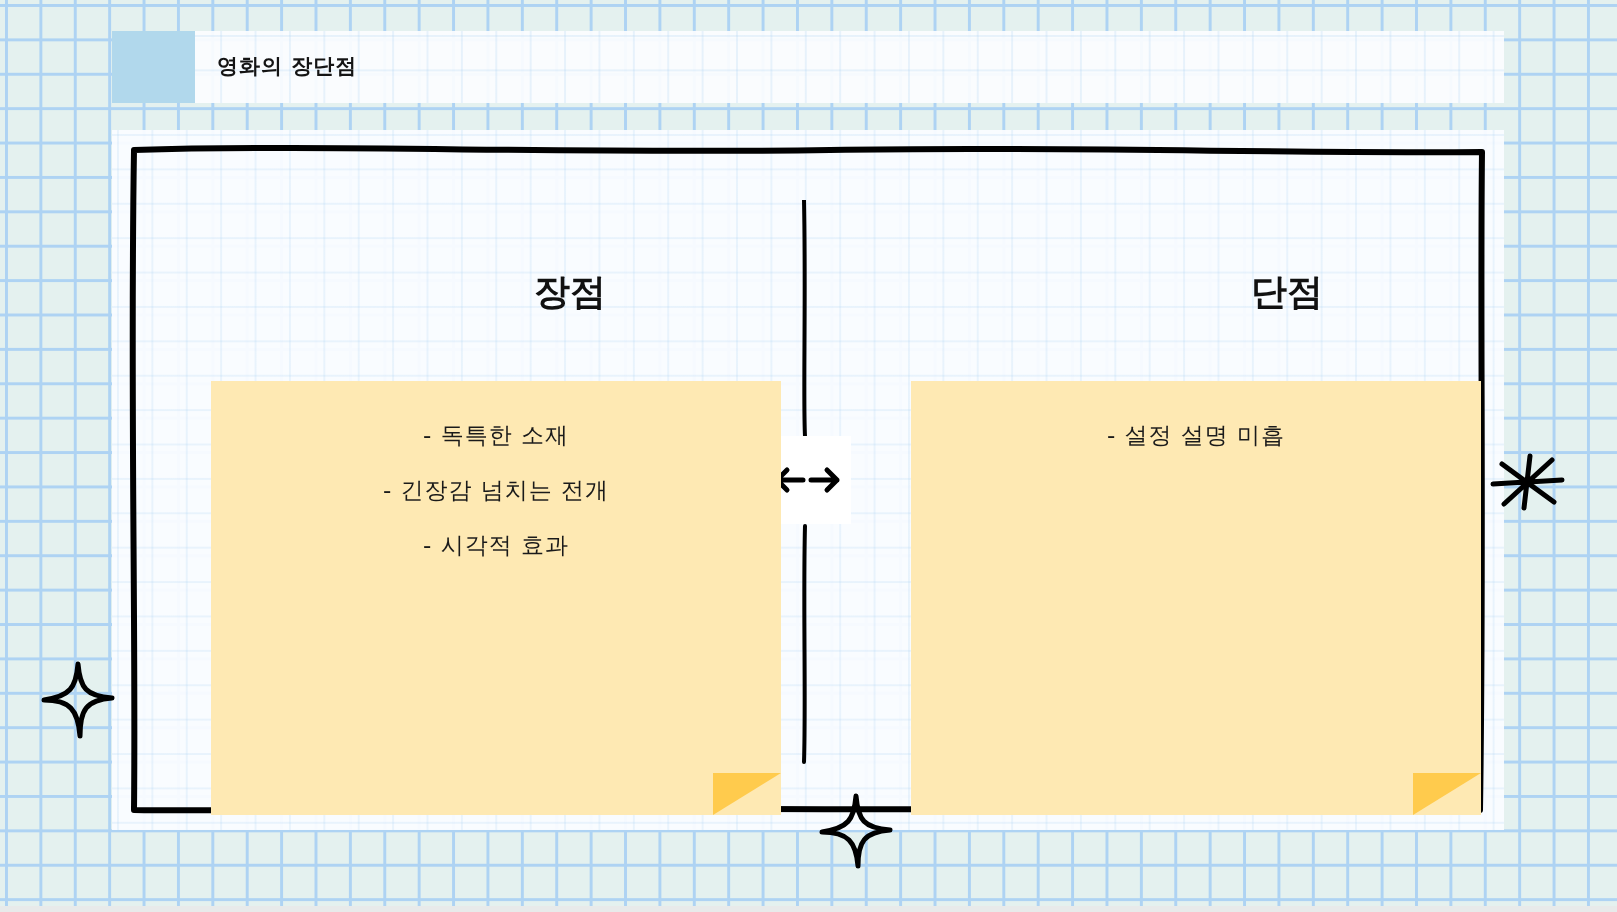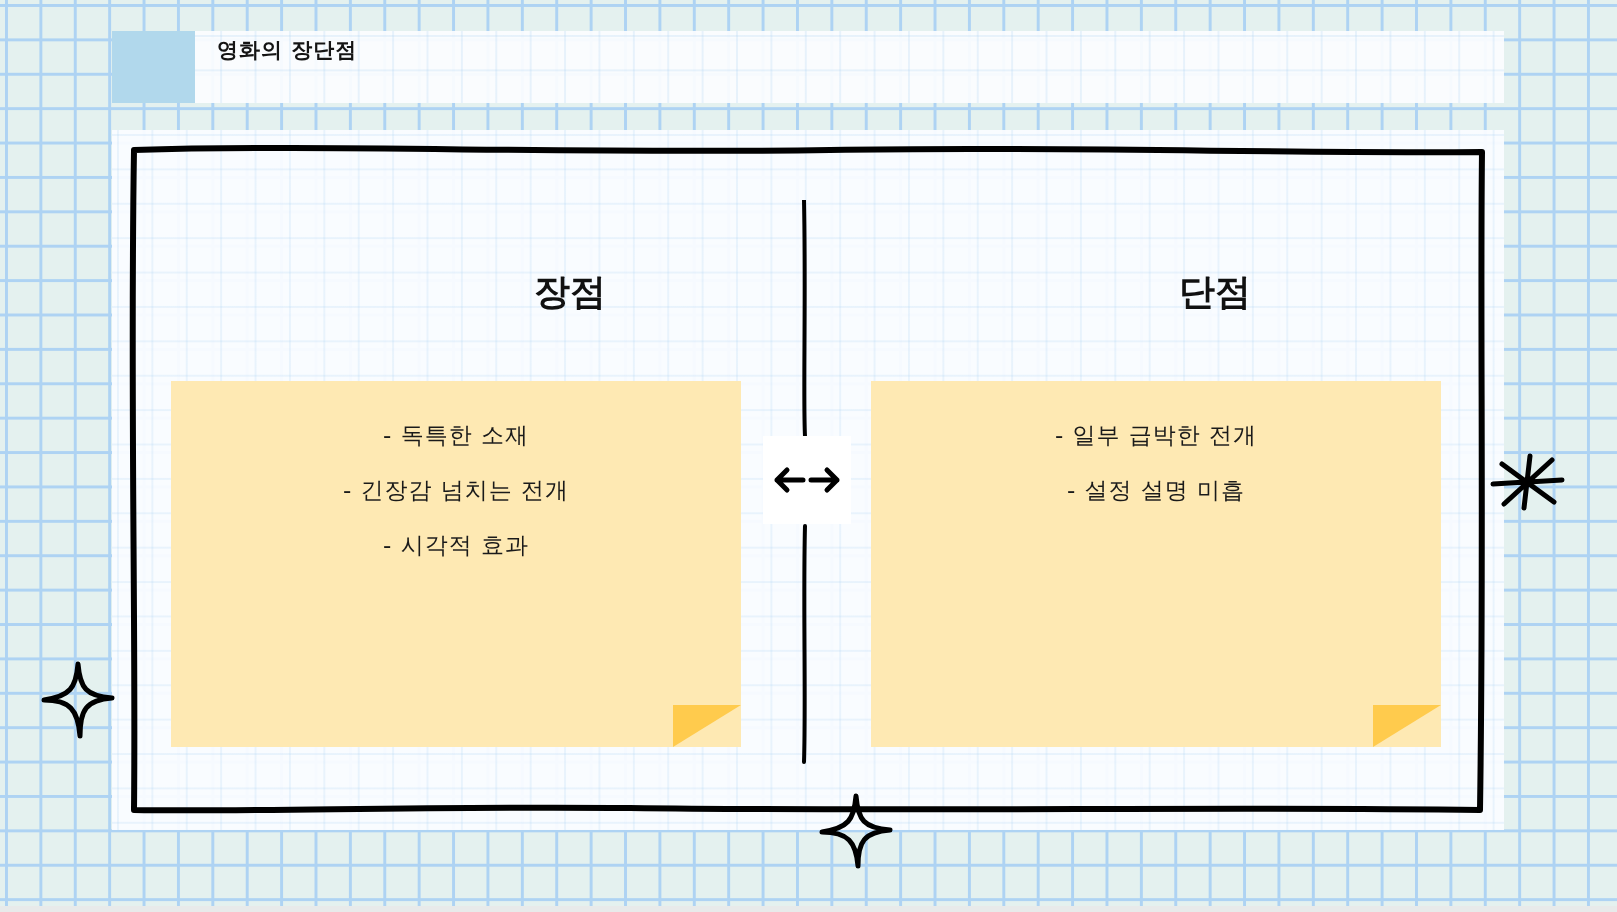--- a/index.html
+++ b/index.html
@@ -17,38 +17,38 @@
   .header-band {
     position:absolute; left:112px; top:31px; width:1392px; height:72px;
     background-color:rgba(252,253,255,0.92);
     background-image:
       linear-gradient(to right, rgba(174,211,243,0.25) 2px, transparent 2px),
       linear-gradient(to bottom, rgba(174,211,243,0.25) 2px, transparent 2px);
     background-size:34.4px 34.4px; background-position:5px 4px;
   }
   .header-swatch { position:absolute; left:112px; top:31px; width:83px; height:72px; background:#b1d8ec; }
   .header-title {
-    position:absolute; left:217px; top:36px; font-size:21px; color:#141414;
+    position:absolute; left:217px; top:52px; font-size:21px; color:#141414;
     letter-spacing:1px; font-weight:bold;
   }
   .panel {
     position:absolute; left:112px; top:130px; width:1392px; height:700px;
     background-color:rgba(250,252,255,0.95);
     background-image:
       linear-gradient(to right, rgba(174,211,243,0.22) 2px, transparent 2px),
       linear-gradient(to bottom, rgba(174,211,243,0.22) 2px, transparent 2px);
     background-size:34.4px 34.4px; background-position:5px 4px;
   }
   .frame { position:absolute; left:130px; top:146px; width:1356px; height:668px; }
   .col-title {
     position:absolute; top:268px; font-size:36px; font-weight:bold; color:#111;
     width:300px; text-align:right;
   }
   .note {
-    position:absolute; top:381px; width:570px; height:366px; background:#fee9b3;
+    position:absolute; top:381px; width:570px; height:434px; background:#fee9b3;margin-left:40px;
   }
   .note-fold {
     position:absolute; right:0; bottom:0; width:68px; height:42px;
   }
   .note-list {
     list-style:none; margin:0; padding:0; position:absolute; left:0; right:0; top:36px;
     text-align:center;
   }
   .note-list li {
     font-size:23px; color:#1a1a1a; height:55px; line-height:36px; letter-spacing:1px;
@@ -89,24 +89,23 @@
   <ul class="note-list">
     <li>- 독특한 소재</li>
     <li>- 긴장감 넘치는 전개</li>
     <li>- 시각적 효과</li>
   </ul>
   <svg class="note-fold" viewBox="0 0 68 42" width="68" height="42">
     <polygon points="0,0 68,0 0,42" fill="#ffcb4d"></polygon>
   </svg>
 </div>
 
-<div class="col-title" style="left:951px">단점</div>
+<div class="col-title" style="left:1023px">단점</div>
 <div class="note" style="left:871px">
   <ul class="note-list">
-    <li>- 일부 급박한 전개</li>
     <li>- 설정 설명 미흡</li>
   </ul>
   <svg class="note-fold" viewBox="0 0 68 42" width="68" height="42">
     <polygon points="0,0 68,0 0,42" fill="#ffcb4d"></polygon>
   </svg>
 </div>
 
 <svg class="deco" style="left:40px;top:660px" width="76" height="80" viewBox="0 0 76 80">
   <path d="M38,4 C40,28 46,36 72,38 C46,40 40,50 40,76 C38,50 30,40 4,40 C30,36 36,28 38,4 Z" fill="none" stroke="#000" stroke-width="5" stroke-linejoin="round"></path>
 </svg>

